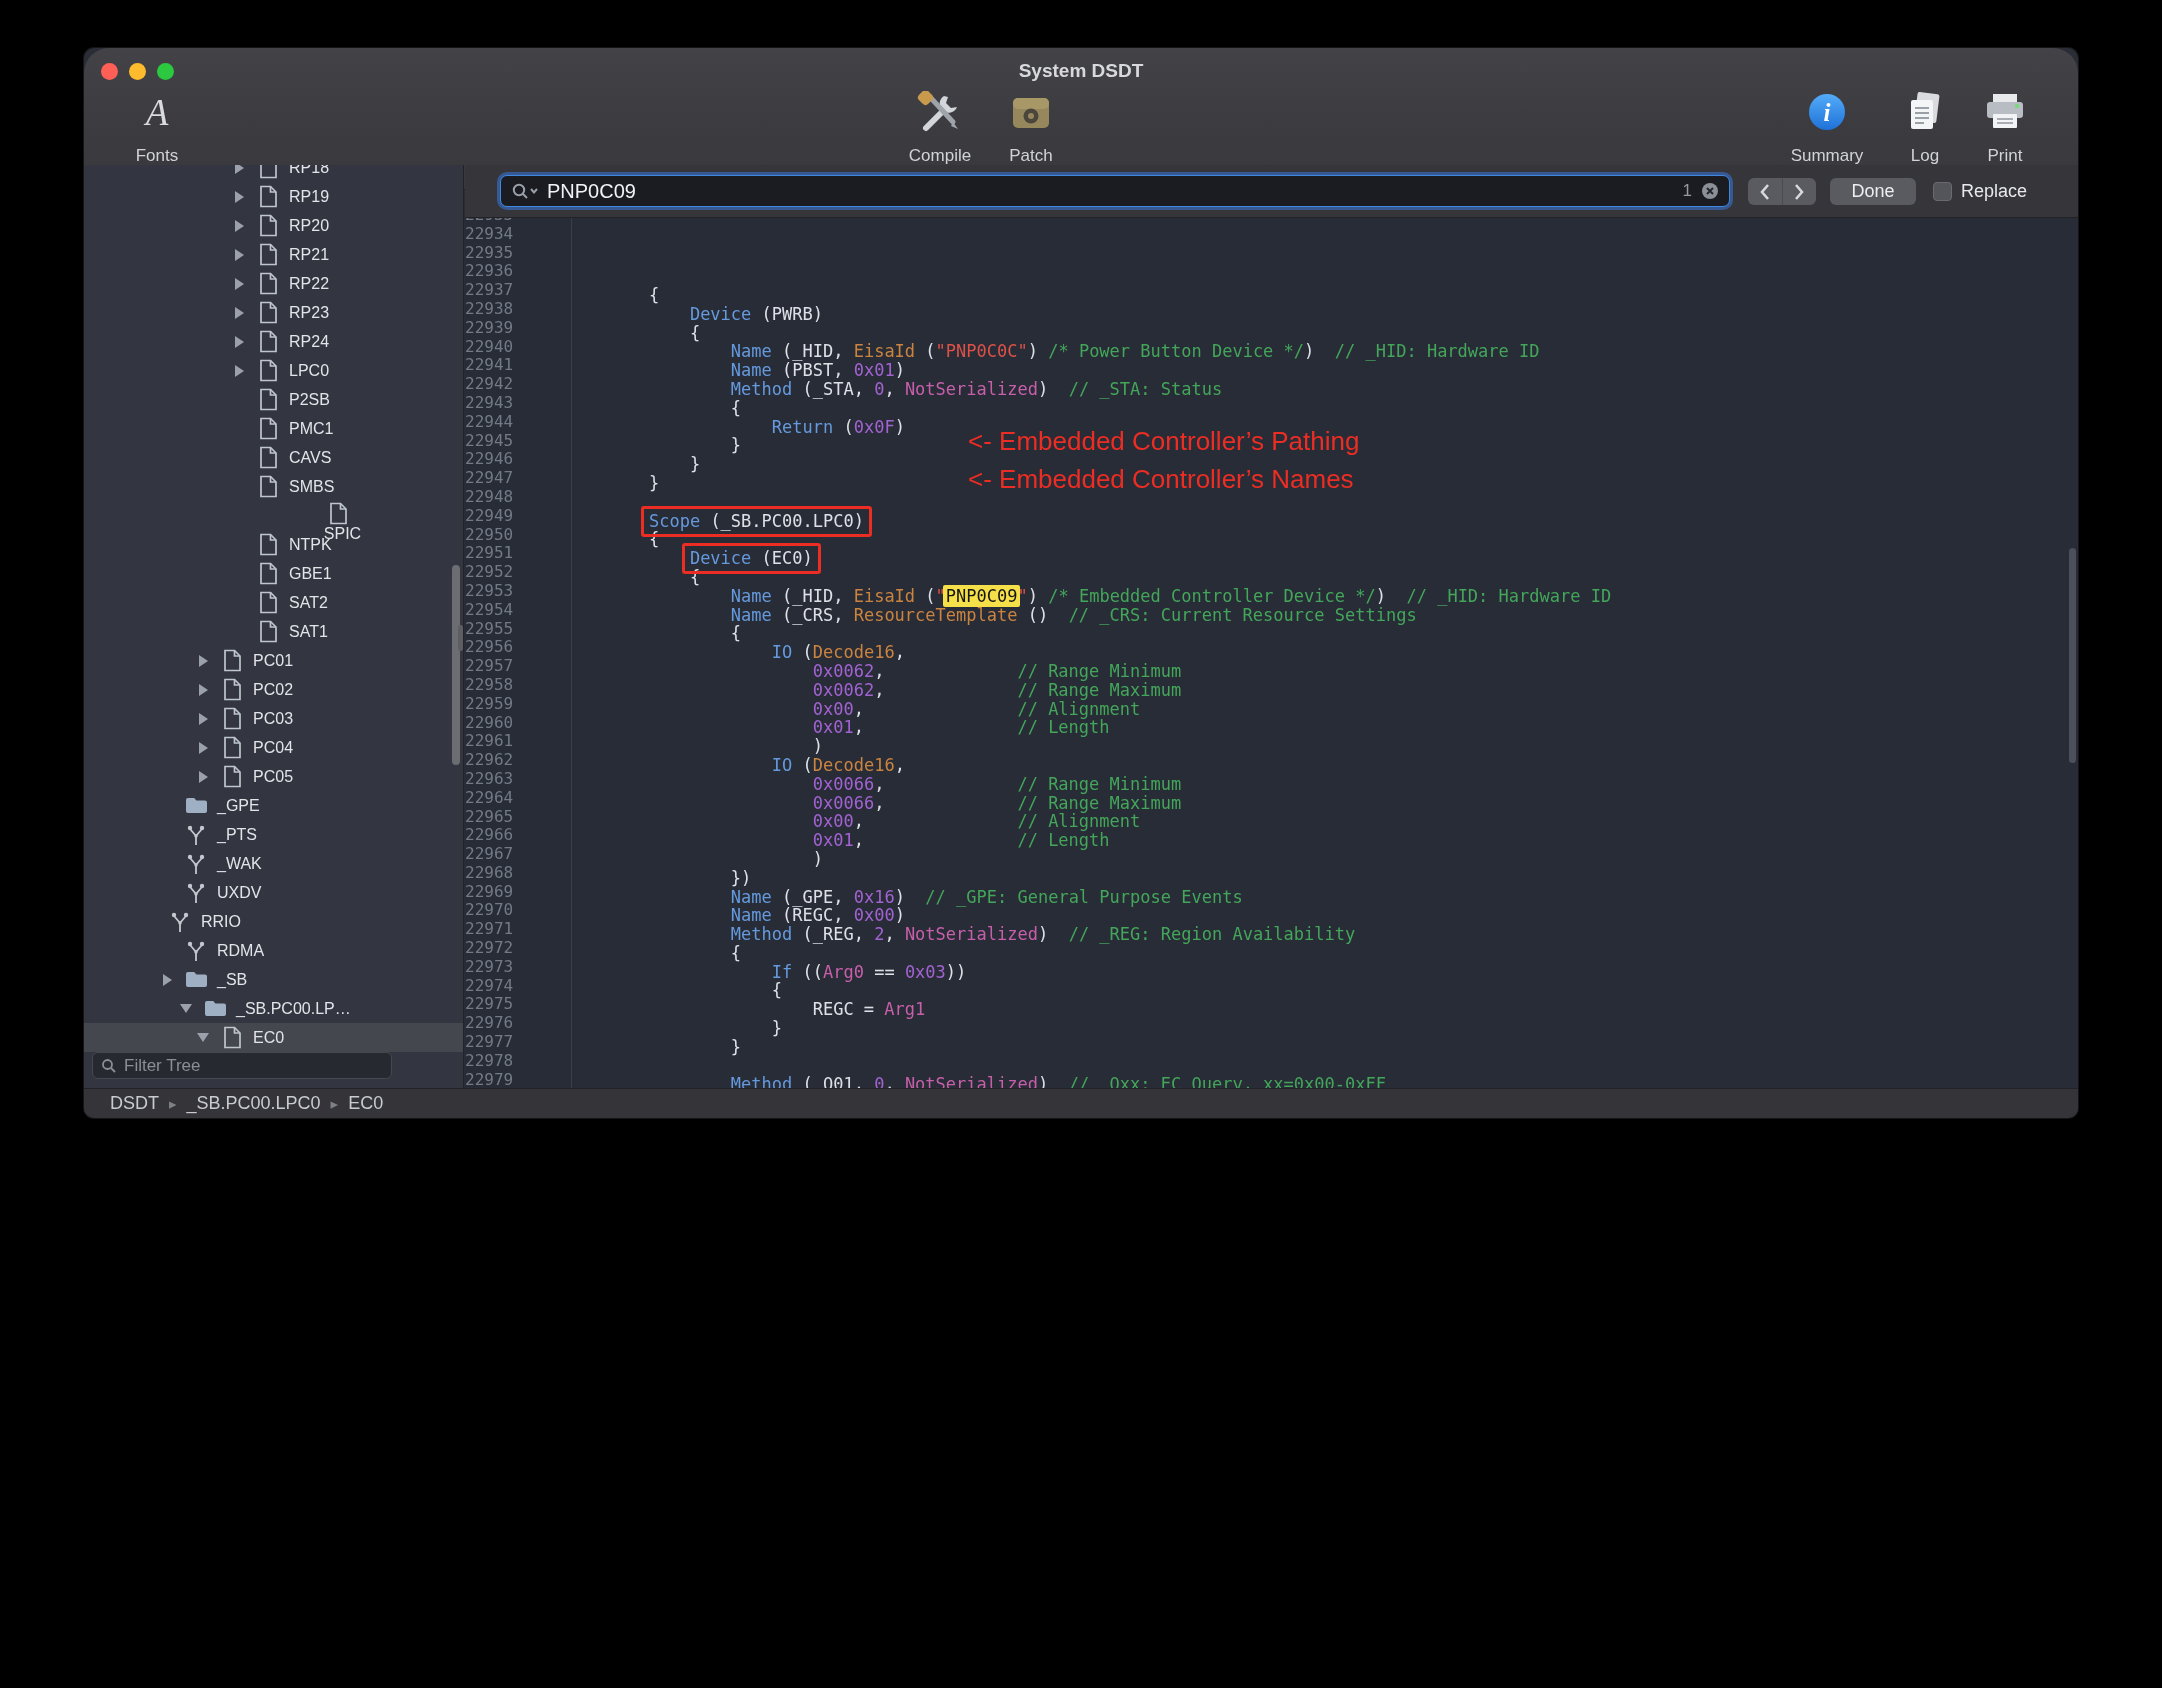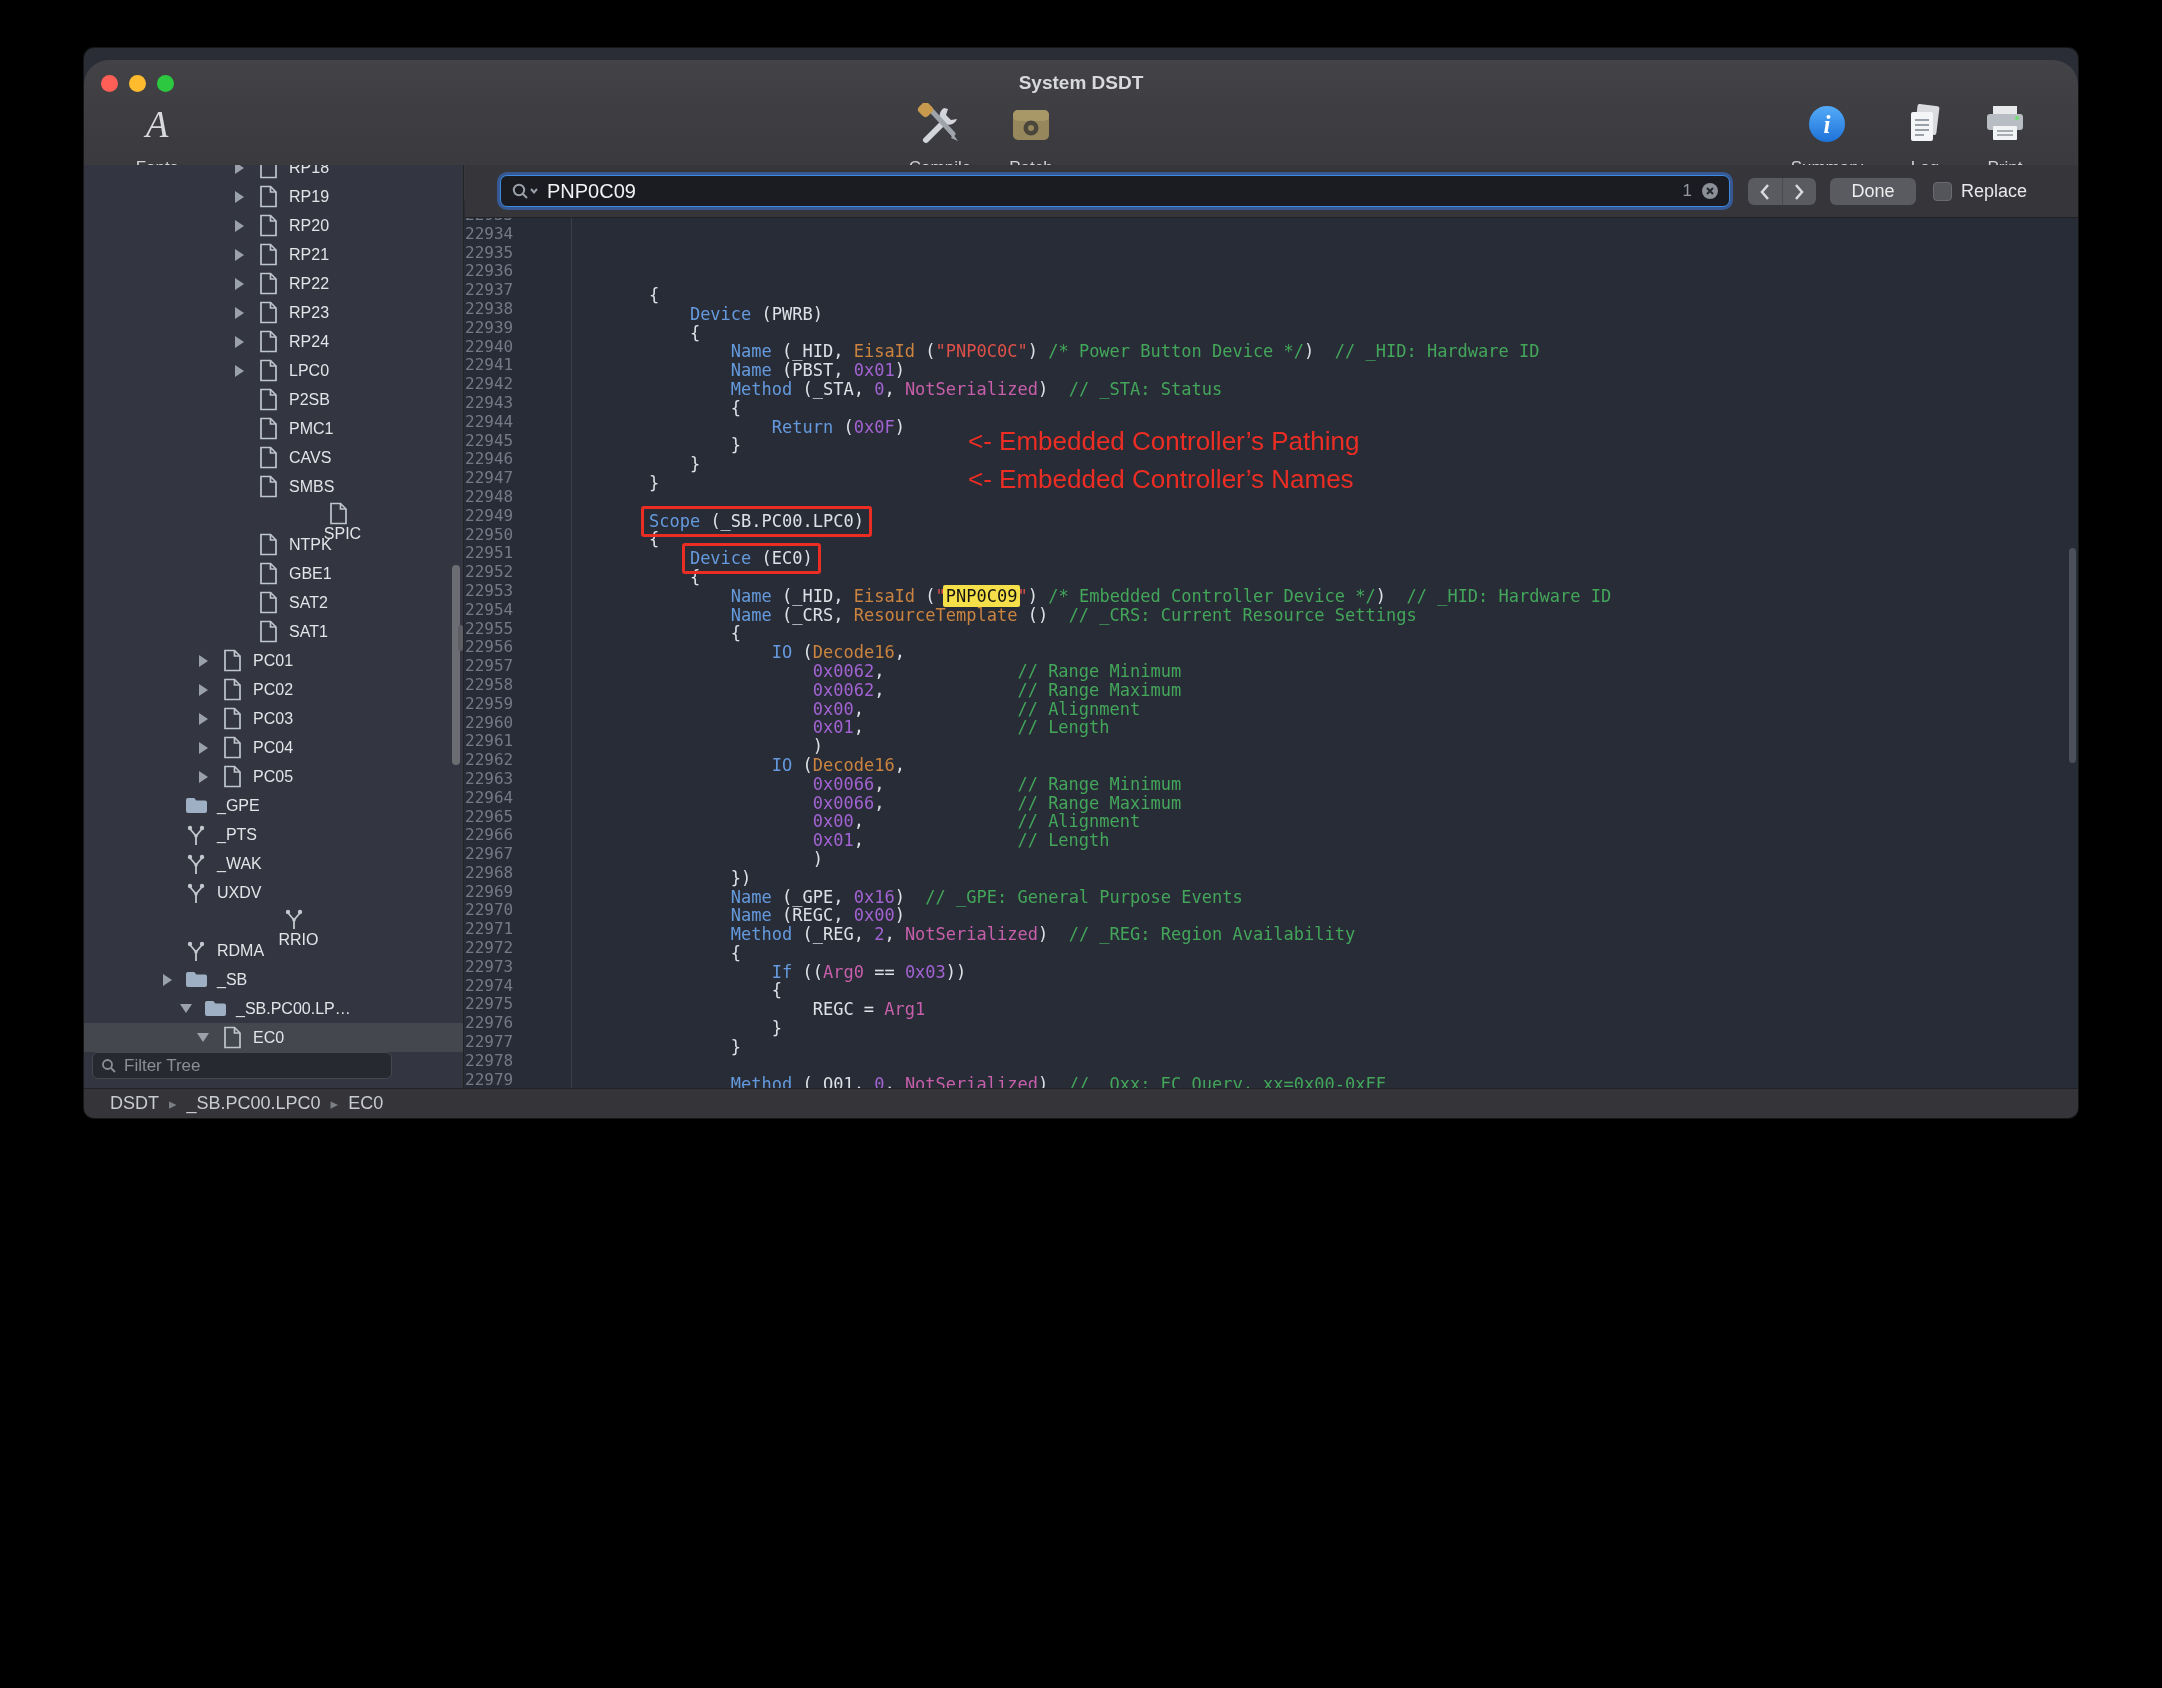--- a/index.html
+++ b/index.html
@@ -1,21 +1,21 @@
 <!DOCTYPE html>
 <html style="--annotation-red: #ec2d24; --match-yellow: #f5e04a; --keyword-blue: #659ade; --predefined-orange: #cb8440; --string-red: #de5149; --comment-green: #43a65a; --number-purple: #a263d2; --arg-pink: #c75fab; --editor-bg: #282c36; --selection-gray: #45474f; --focus-blue: #3f8ae0;"><head>
 <meta charset="utf-8">
 <style>
   html,body{margin:0;padding:0;}
   body{width:2162px;height:1688px;background:#000;position:relative;font-family:"Liberation Sans",sans-serif;-webkit-font-smoothing:antialiased;}
 
   .window{position:absolute;left:84px;top:48px;width:1994px;height:1070px;border-radius:10px;background:#2a2d35;overflow:hidden;box-shadow:0 0 0 1px #151517,0 30px 70px rgba(0,0,0,.65);}
 
   
-  .chrome{position:absolute;left:0;top:12px;right:0;height:142px;background:linear-gradient(180deg,#424247 0%,#3b3b40 55%,#38383d 100%);border-bottom:1px solid #242428;box-sizing:border-box;border-radius:25px;}
+  .chrome{position:absolute;left:0;top:0;right:0;height:142px;background:linear-gradient(180deg,#424247 0%,#3b3b40 55%,#38383d 100%);border-bottom:1px solid #242428;box-sizing:border-box;border-radius:25px;}
   .traffic{position:absolute;top:15px;left:17px;display:flex;gap:11px;}
   .light{width:17px;height:17px;border-radius:50%;}
   .light.r{background:#ff5f57;}
   .light.y{background:#febb2e;}
   .light.g{background:#2bc840;}
   .wtitle{position:absolute;top:12px;left:0;right:0;text-align:center;font-size:19px;font-weight:bold;color:#d8d9db;}
   .titem{position:absolute;top:42px;width:140px;margin-left:-70px;text-align:center;cursor:default;}
   .ticn{height:44px;display:flex;align-items:center;justify-content:center;}
   .tlbl{font-size:17px;color:#d2d3d6;margin-top:12px;}
   .fonts-a{font-family:"Liberation Serif",serif;font-style:italic;font-size:37px;color:#d9dadd;line-height:1;}
@@ -437,21 +437,21 @@
                 <path d="M10 12 L 4.5 5.5"></path>
                 <path d="M10 12 L 15.5 5.5"></path>
               </g>
               <circle cx="4" cy="4" r="2.2" fill="#c3c8cf"></circle>
               <circle cx="16" cy="4" r="2.2" fill="#c3c8cf"></circle>
               <circle cx="10" cy="12" r="1.7" fill="#c3c8cf"></circle>
             </svg>
           </span>
           <span>UXDV</span>
         </div>
-        <div class="trow" style="padding-left: 50px; flex-direction: column;">
+        <div class="trow" style="padding-left: 50px;">
           <span class="disc none"></span>
           <span class="ticon">
             <svg width="20" height="22" viewBox="0 0 20 22">
               <g stroke="#c3c8cf" stroke-width="1.8" fill="none">
                 <path d="M10 21 V 12"></path>
                 <path d="M10 12 L 4.5 5.5"></path>
                 <path d="M10 12 L 15.5 5.5"></path>
               </g>
               <circle cx="4" cy="4" r="2.2" fill="#c3c8cf"></circle>
               <circle cx="16" cy="4" r="2.2" fill="#c3c8cf"></circle>

